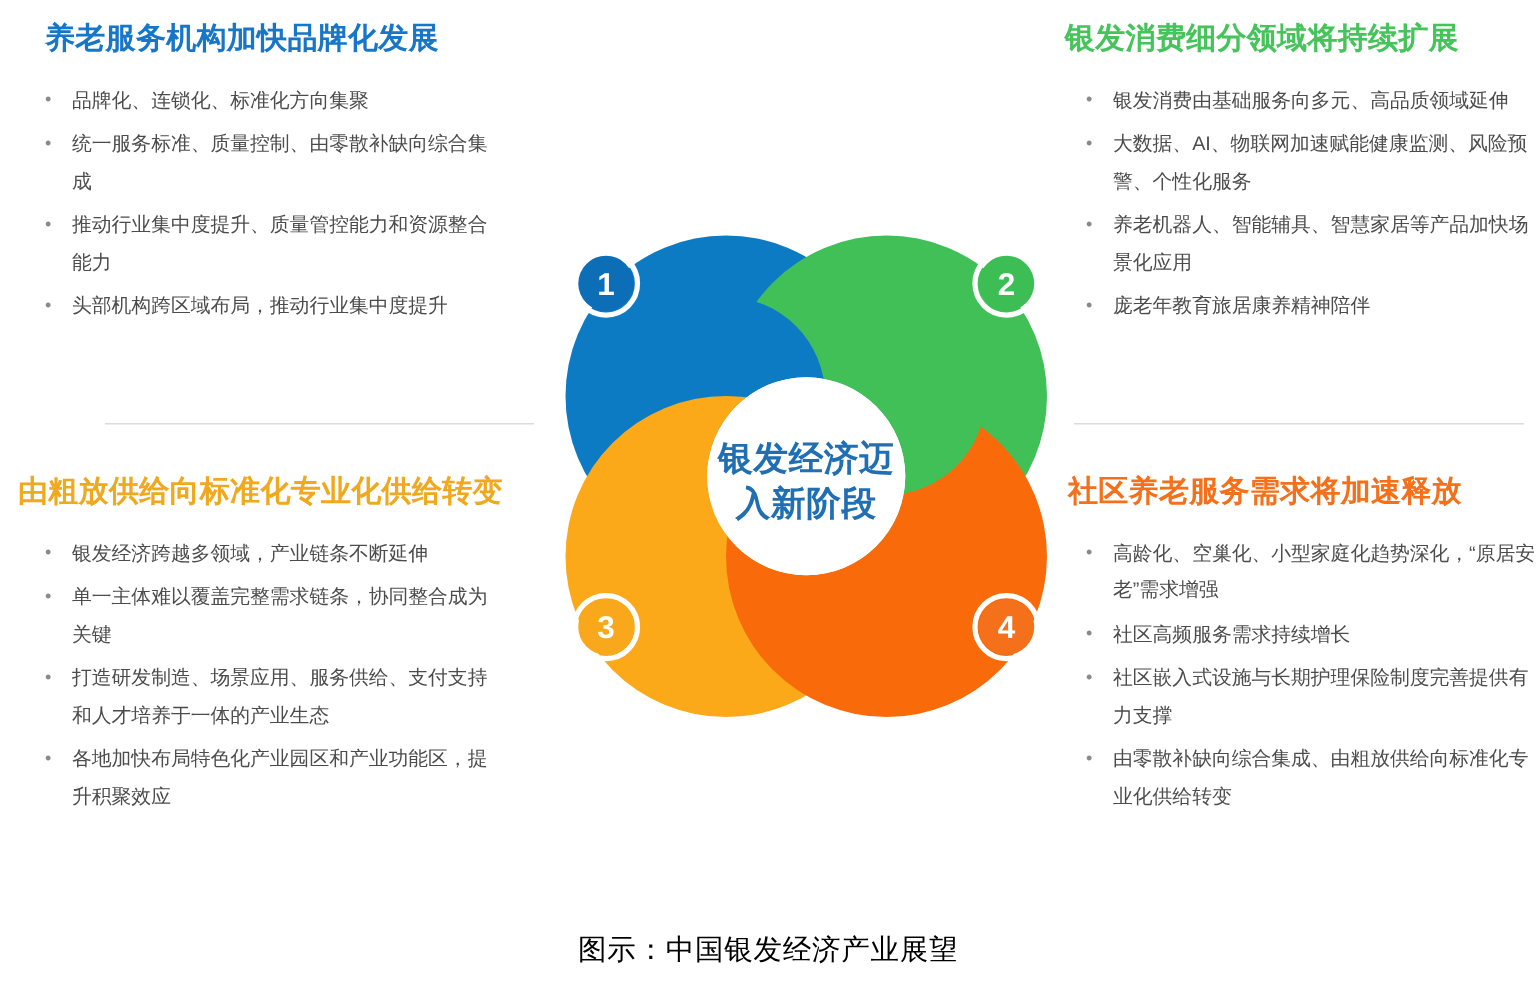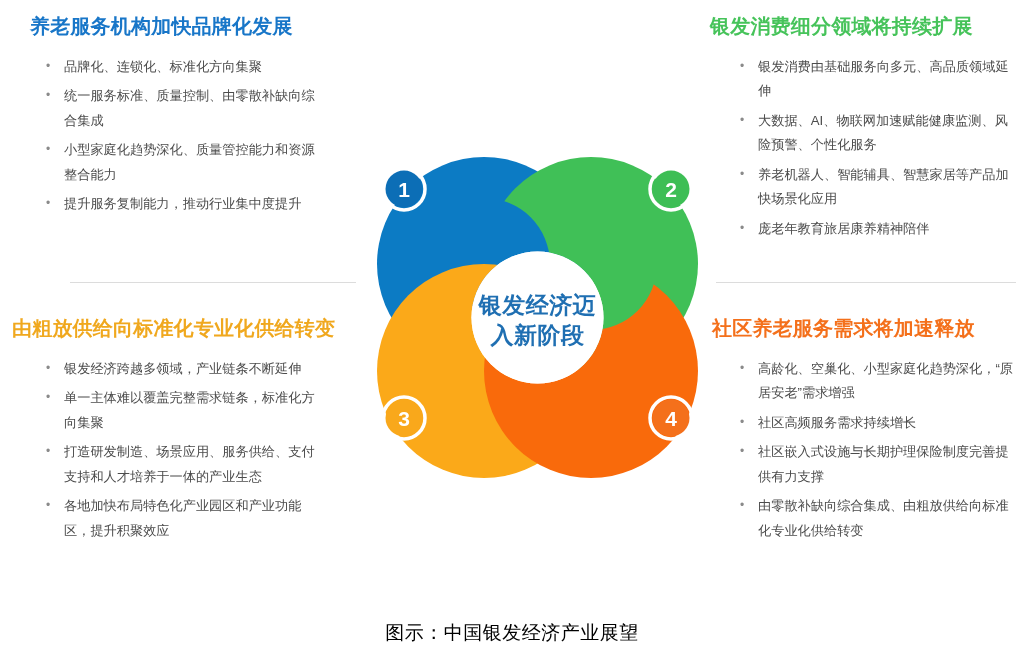--- a/index.html
+++ b/index.html
@@ -35,21 +35,21 @@
     margin: 0 0 16px 0;
     white-space: nowrap;
   }
   .panel-tl .panel-title { color: #1876C8; padding-left: 22px; }
   .panel-tr .panel-title { color: #46C35A; padding-left: 10px; }
   .panel-bl .panel-title { color: #F0A81E; padding-left: 4px; }
   .panel-br .panel-title { color: #F4701B; padding-left: 12px; }
 
   .bullets {
     list-style: none;
-    margin: 16px;
+    margin: 0;
     padding: 0;
   }
   .bullets li {
     position: relative;
     font-size: 13.2px;
     color: #4c4c4c;
     line-height: 1.85;
     margin-bottom: 5px;
     padding-left: 42px;
   }
@@ -115,43 +115,43 @@
 </head>
 <body>
 
 <div id="page">
 
   <div class="panel panel-tl">
     <h2 class="panel-title">养老服务机构加快品牌化发展</h2>
     <ul class="bullets">
       <li>品牌化、连锁化、标准化方向集聚</li>
       <li>统一服务标准、质量控制、由零散补缺向综合集成</li>
-      <li>小型家庭化趋势深化、质量管控能力和资源整合能力</li>
-      <li>提升服务复制能力，推动行业集中度提升</li>
+      <li>推动行业集中度提升、质量管控能力和资源整合能力</li>
+      <li>头部机构跨区域布局，推动行业集中度提升</li>
     </ul>
   </div>
 
   <div class="panel panel-tr">
     <h2 class="panel-title">银发消费细分领域将持续扩展</h2>
     <ul class="bullets">
       <li>银发消费由基础服务向多元、高品质领域延伸</li>
       <li>大数据、AI、物联网加速赋能健康监测、风险预警、个性化服务</li>
       <li>养老机器人、智能辅具、智慧家居等产品加快场景化应用</li>
       <li>庞老年教育旅居康养精神陪伴</li>
     </ul>
   </div>
 
   <div class="divider divider-left"></div>
   <div class="divider divider-right"></div>
 
   <div class="panel panel-bl">
     <h2 class="panel-title">由粗放供给向标准化专业化供给转变</h2>
     <ul class="bullets">
       <li>银发经济跨越多领域，产业链条不断延伸</li>
-      <li>单一主体难以覆盖完整需求链条，标准化方向集聚</li>
+      <li>单一主体难以覆盖完整需求链条，协同整合成为关键</li>
       <li>打造研发制造、场景应用、服务供给、支付支持和人才培养于一体的产业生态</li>
       <li>各地加快布局特色化产业园区和产业功能区，提升积聚效应</li>
     </ul>
   </div>
 
   <div class="panel panel-br">
     <h2 class="panel-title">社区养老服务需求将加速释放</h2>
     <ul class="bullets">
       <li>高龄化、空巢化、小型家庭化趋势深化，“原居安老”需求增强</li>
       <li>社区高频服务需求持续增长</li>

